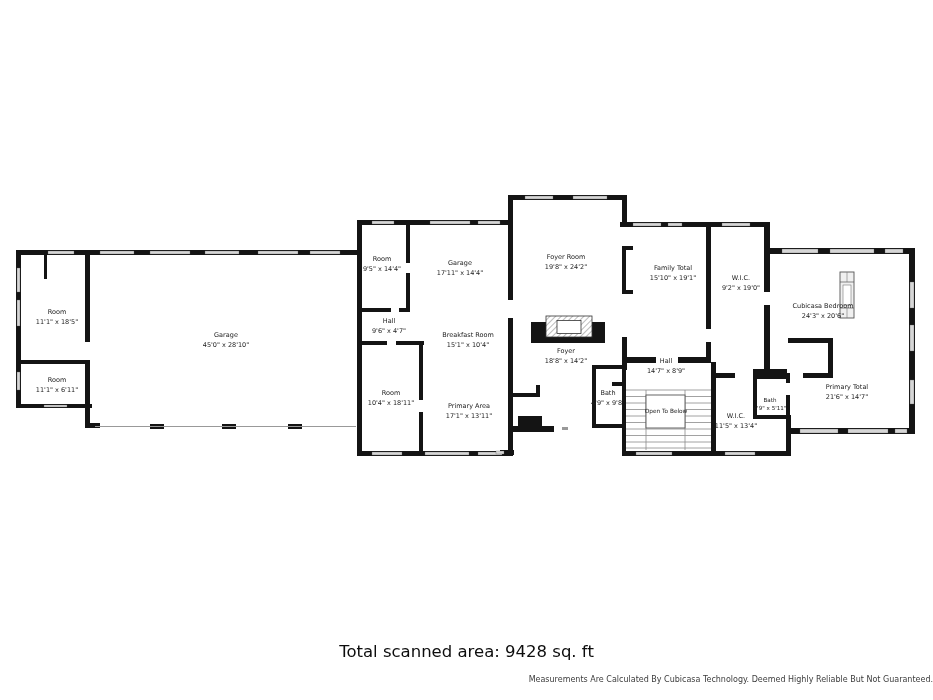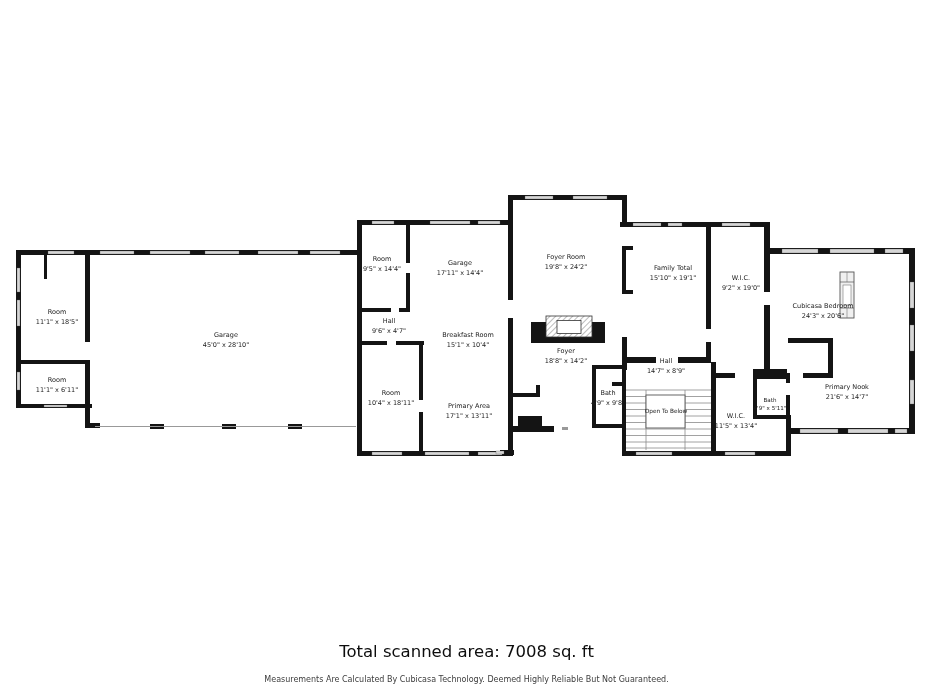--- a/index.html
+++ b/index.html
@@ -6,21 +6,21 @@
   body{width:933px;height:700px;position:relative;overflow:hidden;
        font-family:"DejaVu Sans", sans-serif;}
   #plan{position:absolute;left:0;top:0;width:933px;height:700px;}
   .room-label{position:absolute;transform:translate(-50%,-50%);text-align:center;
       color:#1c1c1c;font-size:6.5px;line-height:1.5;white-space:nowrap;z-index:5;}
   .room-label span{display:block;}
   .stairs-label{position:absolute;transform:translate(-50%,-50%);text-align:center;
       color:#1c1c1c;font-size:5.8px;white-space:nowrap;z-index:6;}
   .total-area{position:absolute;left:0;right:0;top:642px;text-align:center;
       font-size:16.5px;color:#0d0d0d;z-index:5;}
-  .disclaimer{position:absolute;left:0;right:0;top:675px;text-align:center;
+  .disclaimer{position:absolute;left:0;right:0;top:675px;text-align:right;
       font-size:8px;color:#3c3c3c;z-index:5;}
 </style>
 </head>
 <body>
 
 <svg id="plan" viewBox="0 0 933 700" xmlns="http://www.w3.org/2000/svg">
   <defs>
     <pattern id="hatch" width="4" height="4" patternUnits="userSpaceOnUse" patternTransform="rotate(45)">
       <rect width="4" height="4" fill="#ffffff"></rect>
       <line x1="0" y1="0" x2="0" y2="4" stroke="#777" stroke-width="1"></line>
@@ -241,20 +241,20 @@
 </div>
 <div class="room-label" style="left:770px;top:404px;font-size:5.6px">
   <span>Bath</span>
   <span>4'9" x 5'11"</span>
 </div>
 <div class="room-label" style="left:823px;top:312px">
   <span>Cubicasa Bedroom</span>
   <span>24'3" x 20'6"</span>
 </div>
 <div class="room-label" style="left:847px;top:393px">
-  <span>Primary Nook</span>
+  <span>Primary Total</span>
   <span>21'6" x 14'7"</span>
 </div>
 
 <div class="stairs-label" style="left:666px;top:411px">Open To Below</div>
 
-<div class="total-area">Total scanned area: 7008 sq. ft</div>
+<div class="total-area">Total scanned area: 9428 sq. ft</div>
 <div class="disclaimer">Measurements Are Calculated By Cubicasa Technology. Deemed Highly Reliable But Not Guaranteed.</div>
 
 </body></html>

